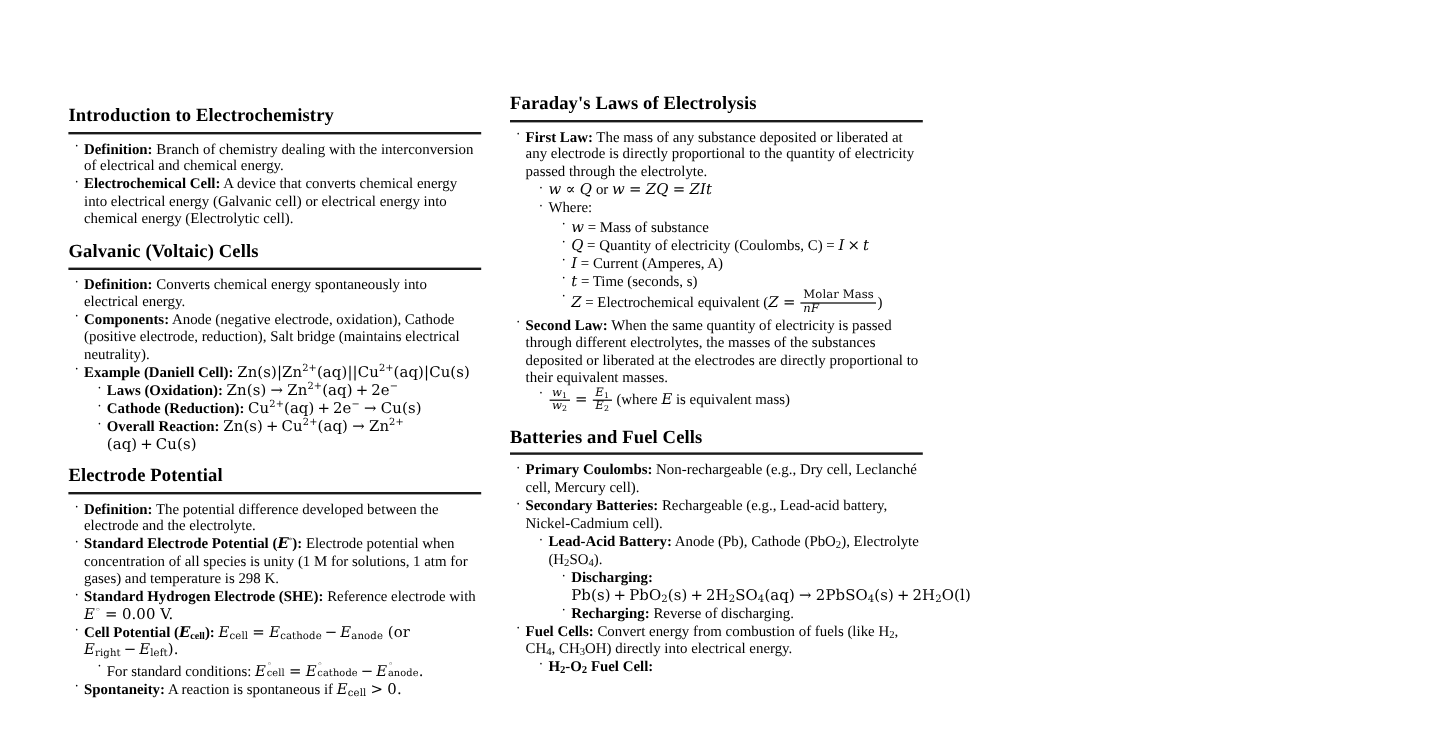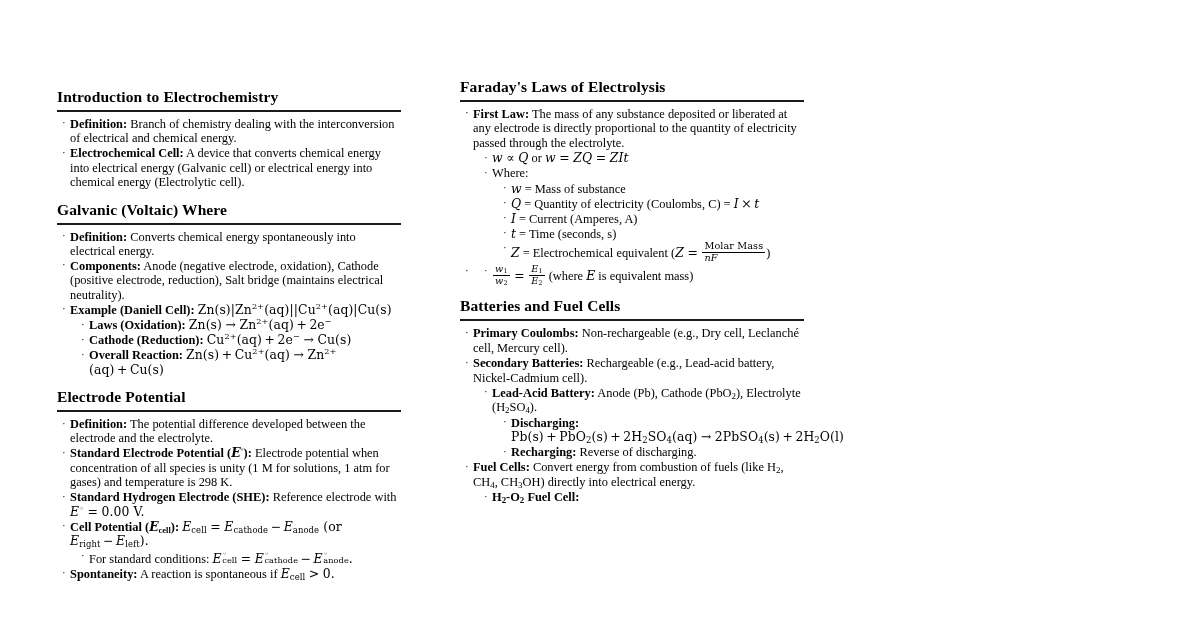--- a/index.html
+++ b/index.html
@@ -26,21 +26,21 @@
     left: 57px;
     top: 78px;
     width: 712px;
     display: flex;
     gap: 24px;
   }
   .col {
     width: 344px;
     flex: 0 0 344px;
   }
-  .col-right { padding-top: 0px; margin-left: 35px; }
+  .col-right { padding-top: 0px; }
   .col-left  { padding-top: 10px; }
 
   h2.section-title {
     font-family: "Liberation Serif", "DejaVu Serif", serif;
     font-size: 15.5px;
     font-weight: bold;
     margin: 0 0 0 0;
     padding: 0 0 3px 0;
     line-height: 1.22;
     letter-spacing: 0.1px;
@@ -132,21 +132,21 @@
             <span class="body"><b>Definition:</b> <span>Branch of chemistry dealing with the interconversion of electrical and chemical energy.</span></span>
           </li>
           <li>
             <span class="bul">·</span>
             <span class="body"><b>Electrochemical Cell:</b> <span>A device that converts chemical energy into electrical energy (Galvanic cell) or electrical energy into chemical energy (Electrolytic cell).</span></span>
           </li>
         </ul>
       </div>
 
       <div class="section">
-        <h2 class="section-title">Galvanic (Voltaic) Where</h2>
+        <h2 class="section-title">Galvanic (Voltaic) Cells</h2>
         <hr class="rule">
         <ul class="lvl1">
           <li>
             <span class="bul">·</span>
             <span class="body"><b>Definition:</b> <span>Converts chemical energy spontaneously into electrical energy.</span></span>
           </li>
           <li>
             <span class="bul">·</span>
             <span class="body"><b>Components:</b> <span>Anode (negative electrode, oxidation), Cathode (positive electrode, reduction), Salt bridge (maintains electrical neutrality).</span></span>
           </li>
@@ -243,20 +243,21 @@
                   <li class="lvl3-item">
                     <span class="bul">·</span>
                     <span class="body"><span class="mi">Z</span> = Electrochemical equivalent (<span class="m"><span class="mi">Z</span><span class="mrel">=</span><span class="frac"><span class="num">Molar Mass</span><span class="den"><span class="mi">nF</span></span></span></span>)</span>
                   </li>
                 </ul>
               </li>
             </ul>
           </li>
           <li>
             <span class="bul">·</span>
+            <span class="body"><b>Second Law:</b> <span>When the same quantity of electricity is passed through different electrolytes, the masses of the substances deposited or liberated at the electrodes are directly proportional to their equivalent masses.</span></span>
             <ul class="lvl2">
               <li class="lvl2-item">
                 <span class="bul">·</span>
                 <span class="body"><span class="m"><span class="frac"><span class="num"><span class="mi">w</span><sub class="sb">1</sub></span><span class="den"><span class="mi">w</span><sub class="sb">2</sub></span></span><span class="mrel">=</span><span class="frac"><span class="num"><span class="mi">E</span><sub class="sb">1</sub></span><span class="den"><span class="mi">E</span><sub class="sb">2</sub></span></span></span> (where <span class="mi">E</span> is equivalent mass)</span>
               </li>
             </ul>
           </li>
         </ul>
       </div>
 

